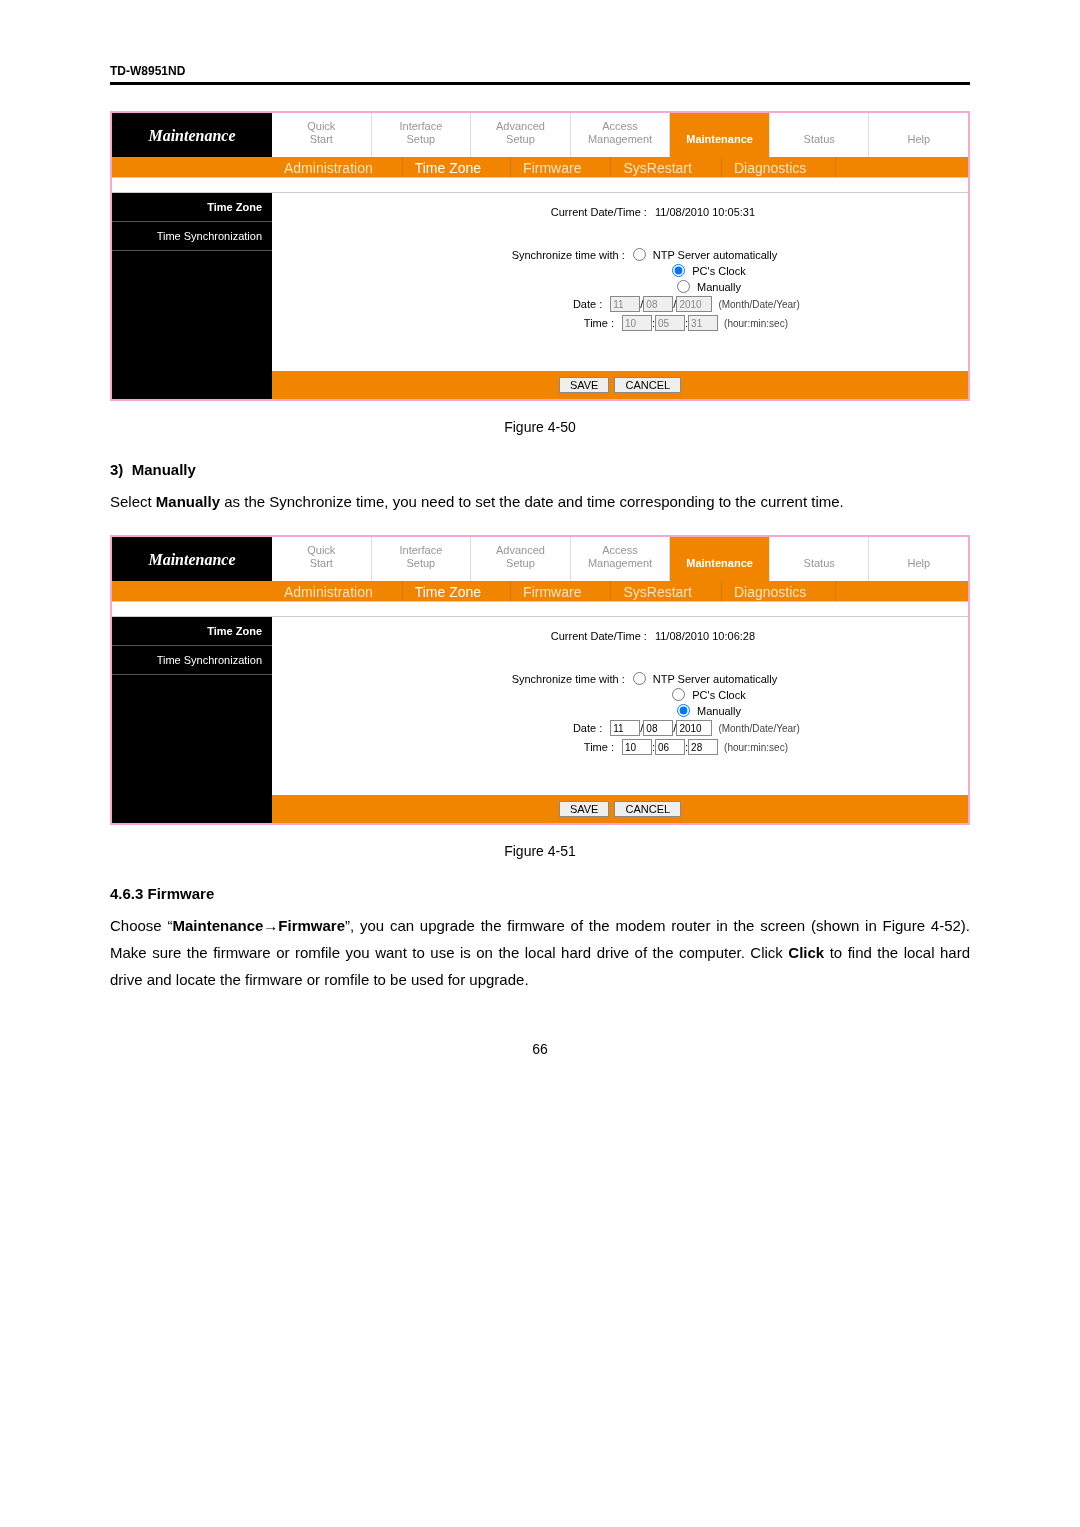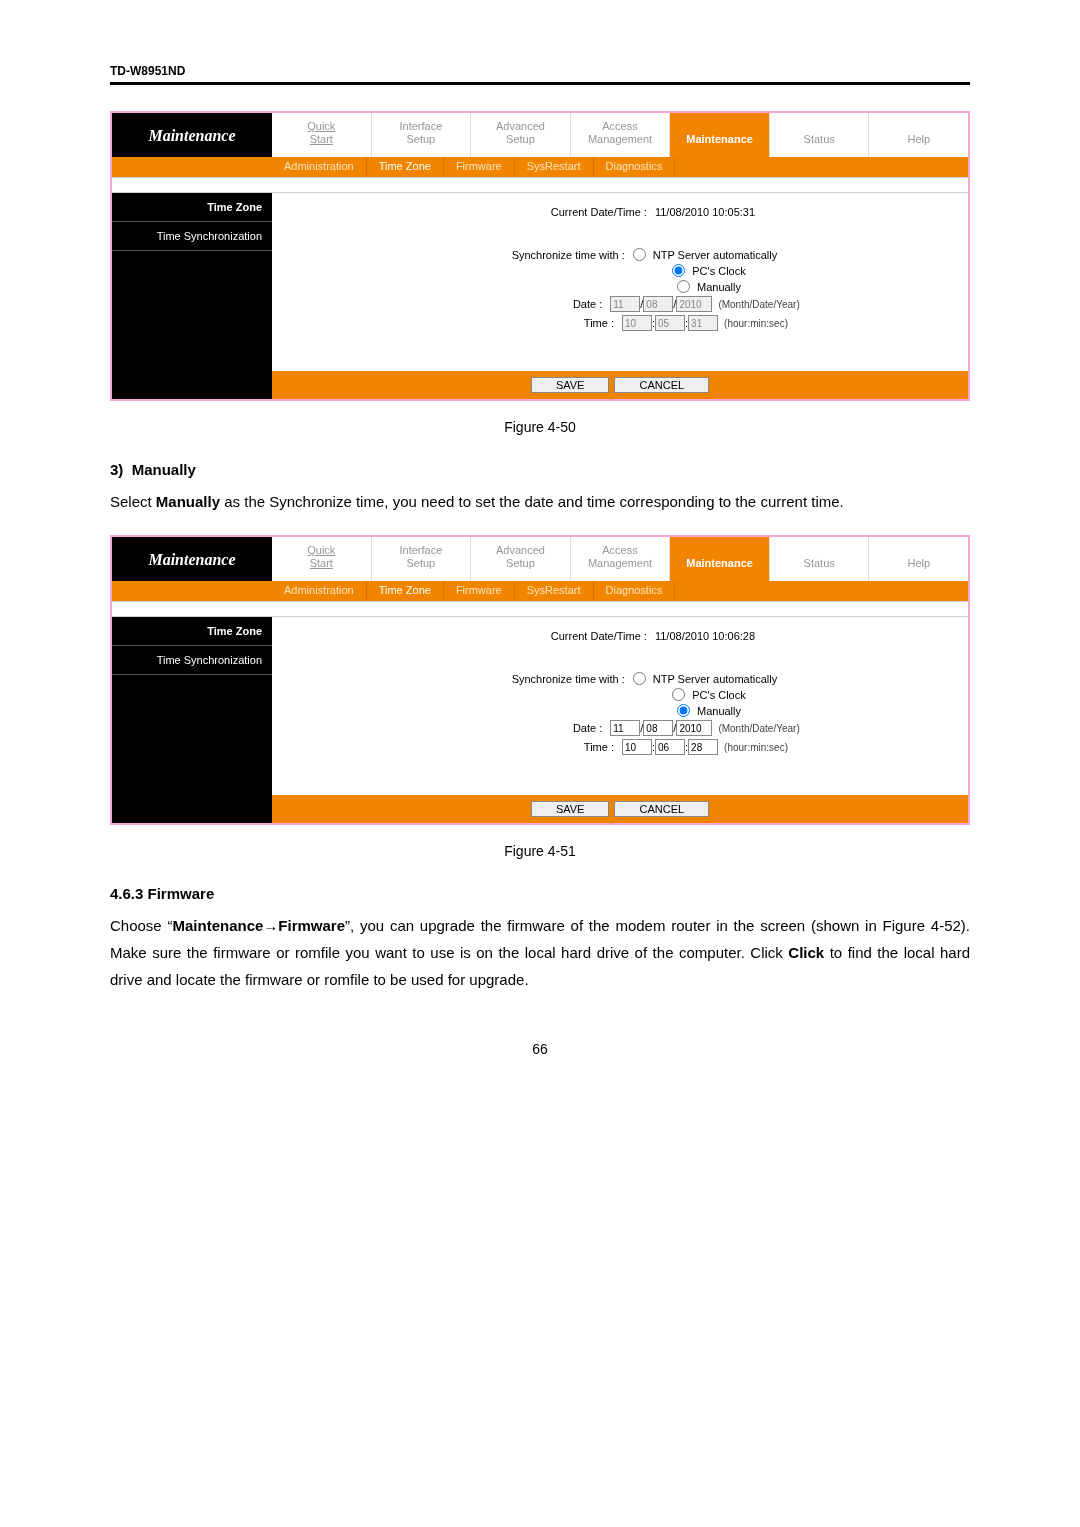--- a/index.html
+++ b/index.html
@@ -65,40 +65,40 @@
   }
   .top-tab {
     flex: 1;
     text-align: center;
     color: #969696;
     font-size: 11px;
     line-height: 1.15;
     padding: 7px 2px 0 2px;
     border-left: 1px solid #ddd;
   }
-  .top-tab:first-child { border-left: none; text-decoration: underline; }
+  .top-tab:first-child { border-left: none; }
   .top-tab.active {
     background: #f28500;
     color: #fff;
     font-weight: bold;
   }
   .sub-tabs-row { display: flex; }
   .sub-left-spacer {
     width: 160px; flex: 0 0 160px; background: #f28500; height: 20px;
   }
   .sub-tabs {
     display: flex;
     background: #f28500;
     height: 20px;
     flex: 1;
   }
   .sub-tab {
     color: #ffe3c0;
-    font-size: 11px;
-    padding: 3px 12px 0 12px;
+    font-size: 14px;
+    padding: 3px 29px 0 12px;
     border-right: 1px solid #d87400;
     cursor: pointer;
   }
   .sub-tab.active { color: #fff; }
   .spacer-bar { height: 16px; background: #fff; border-top: 1px solid #ccc; border-bottom: 1px solid #ccc; }
   .side-panel {
     background: #000;
     color: #fff;
     padding: 8px 10px;
     text-align: right;
@@ -140,21 +140,21 @@
   .tiny-input.enabled { background: #fff; color: #000; }
   .year-input { width: 36px; }
   .hint { color: #444; font-size: 10px; margin-left: 6px; }
   .btn-bar {
     background: #f28500;
     padding: 6px 0;
     text-align: center;
   }
   .btn {
     font-size: 11px;
-    padding: 1px 24px;
+    padding: 1px 10px;
     border: 1px solid #888;
     background: #efefef;
     cursor: pointer;
     margin: 0 1px;
   }
   .figure-caption {
     text-align: center;
     font-size: 14px;
     margin: 18px 0 26px 0;
   }

